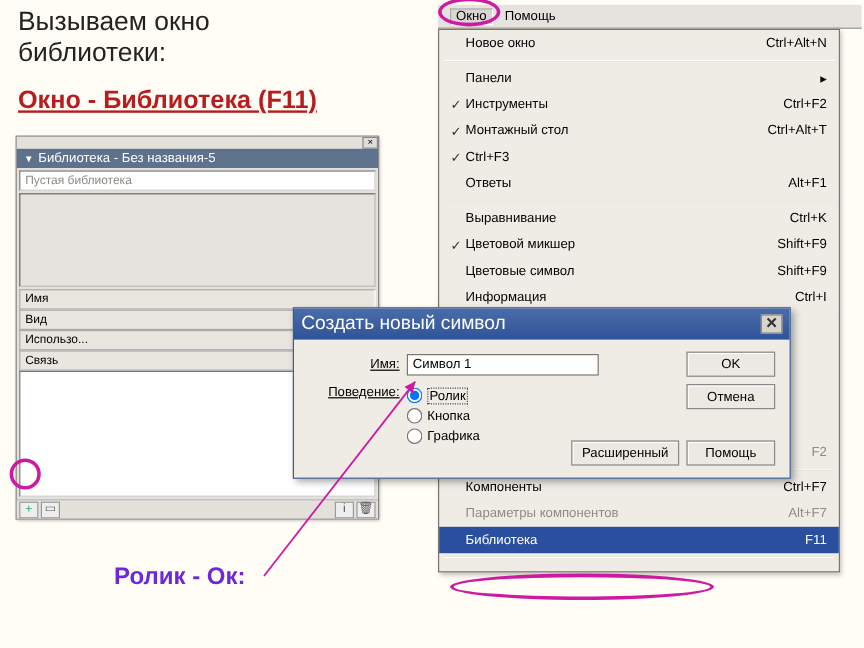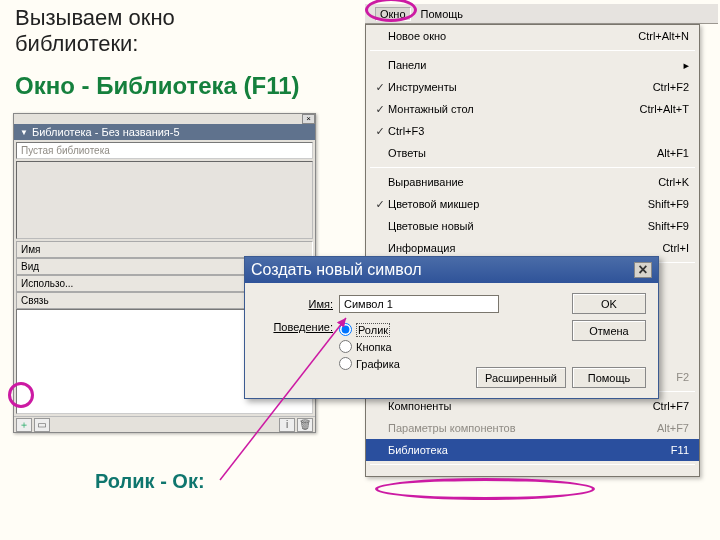--- a/index.html
+++ b/index.html
@@ -17,37 +17,38 @@
     position: absolute;
     left: 15px; top: 5px;
     font-size: 22px;
     color: #222;
     line-height: 1.2;
     width: 300px;
   }
   .instruction-main {
     position: absolute;
     left: 15px; top: 72px;
-    font-size: 24px;
+    font-size: 21px;
     font-weight: bold;
-    color: #15803d;
+    color: #b91c1c;
+    text-decoration: underline;
   }
   .instruction-new {
     position: absolute;
     left: 80px; top: 410px;
     font-size: 20px;
     font-weight: bold;
     color: #001e93;
   }
   .instruction-rolik {
     position: absolute;
     left: 95px; top: 470px;
     font-size: 20px;
     font-weight: bold;
-    color: #0f766e;
+    color: #6d28d9;
   }
 
   
   .menubar {
     position: absolute;
     left: 365px; top: 4px; right: 2px;
     height: 20px;
     background: #e6e3df;
     border-bottom: 1px solid #9b9790;
     display: flex;
@@ -299,21 +300,21 @@
       <span class="label">Выравнивание</span>
       <span class="shortcut">Ctrl+K</span>
   </div>
   <div class="menu-item">
     <span class="check">✓</span>
       <span class="label">Цветовой микшер</span>
       <span class="shortcut">Shift+F9</span>
   </div>
   <div class="menu-item">
     <span class="check"></span>
-      <span class="label">Цветовые новый</span>
+      <span class="label">Цветовые символ</span>
       <span class="shortcut">Shift+F9</span>
   </div>
   <div class="menu-item">
     <span class="check"></span>
       <span class="label">Информация</span>
       <span class="shortcut">Ctrl+I</span>
   </div>
   <div class="menu-sep"></div>
   <div style="height:100px"></div>
   <div class="menu-item dim">

